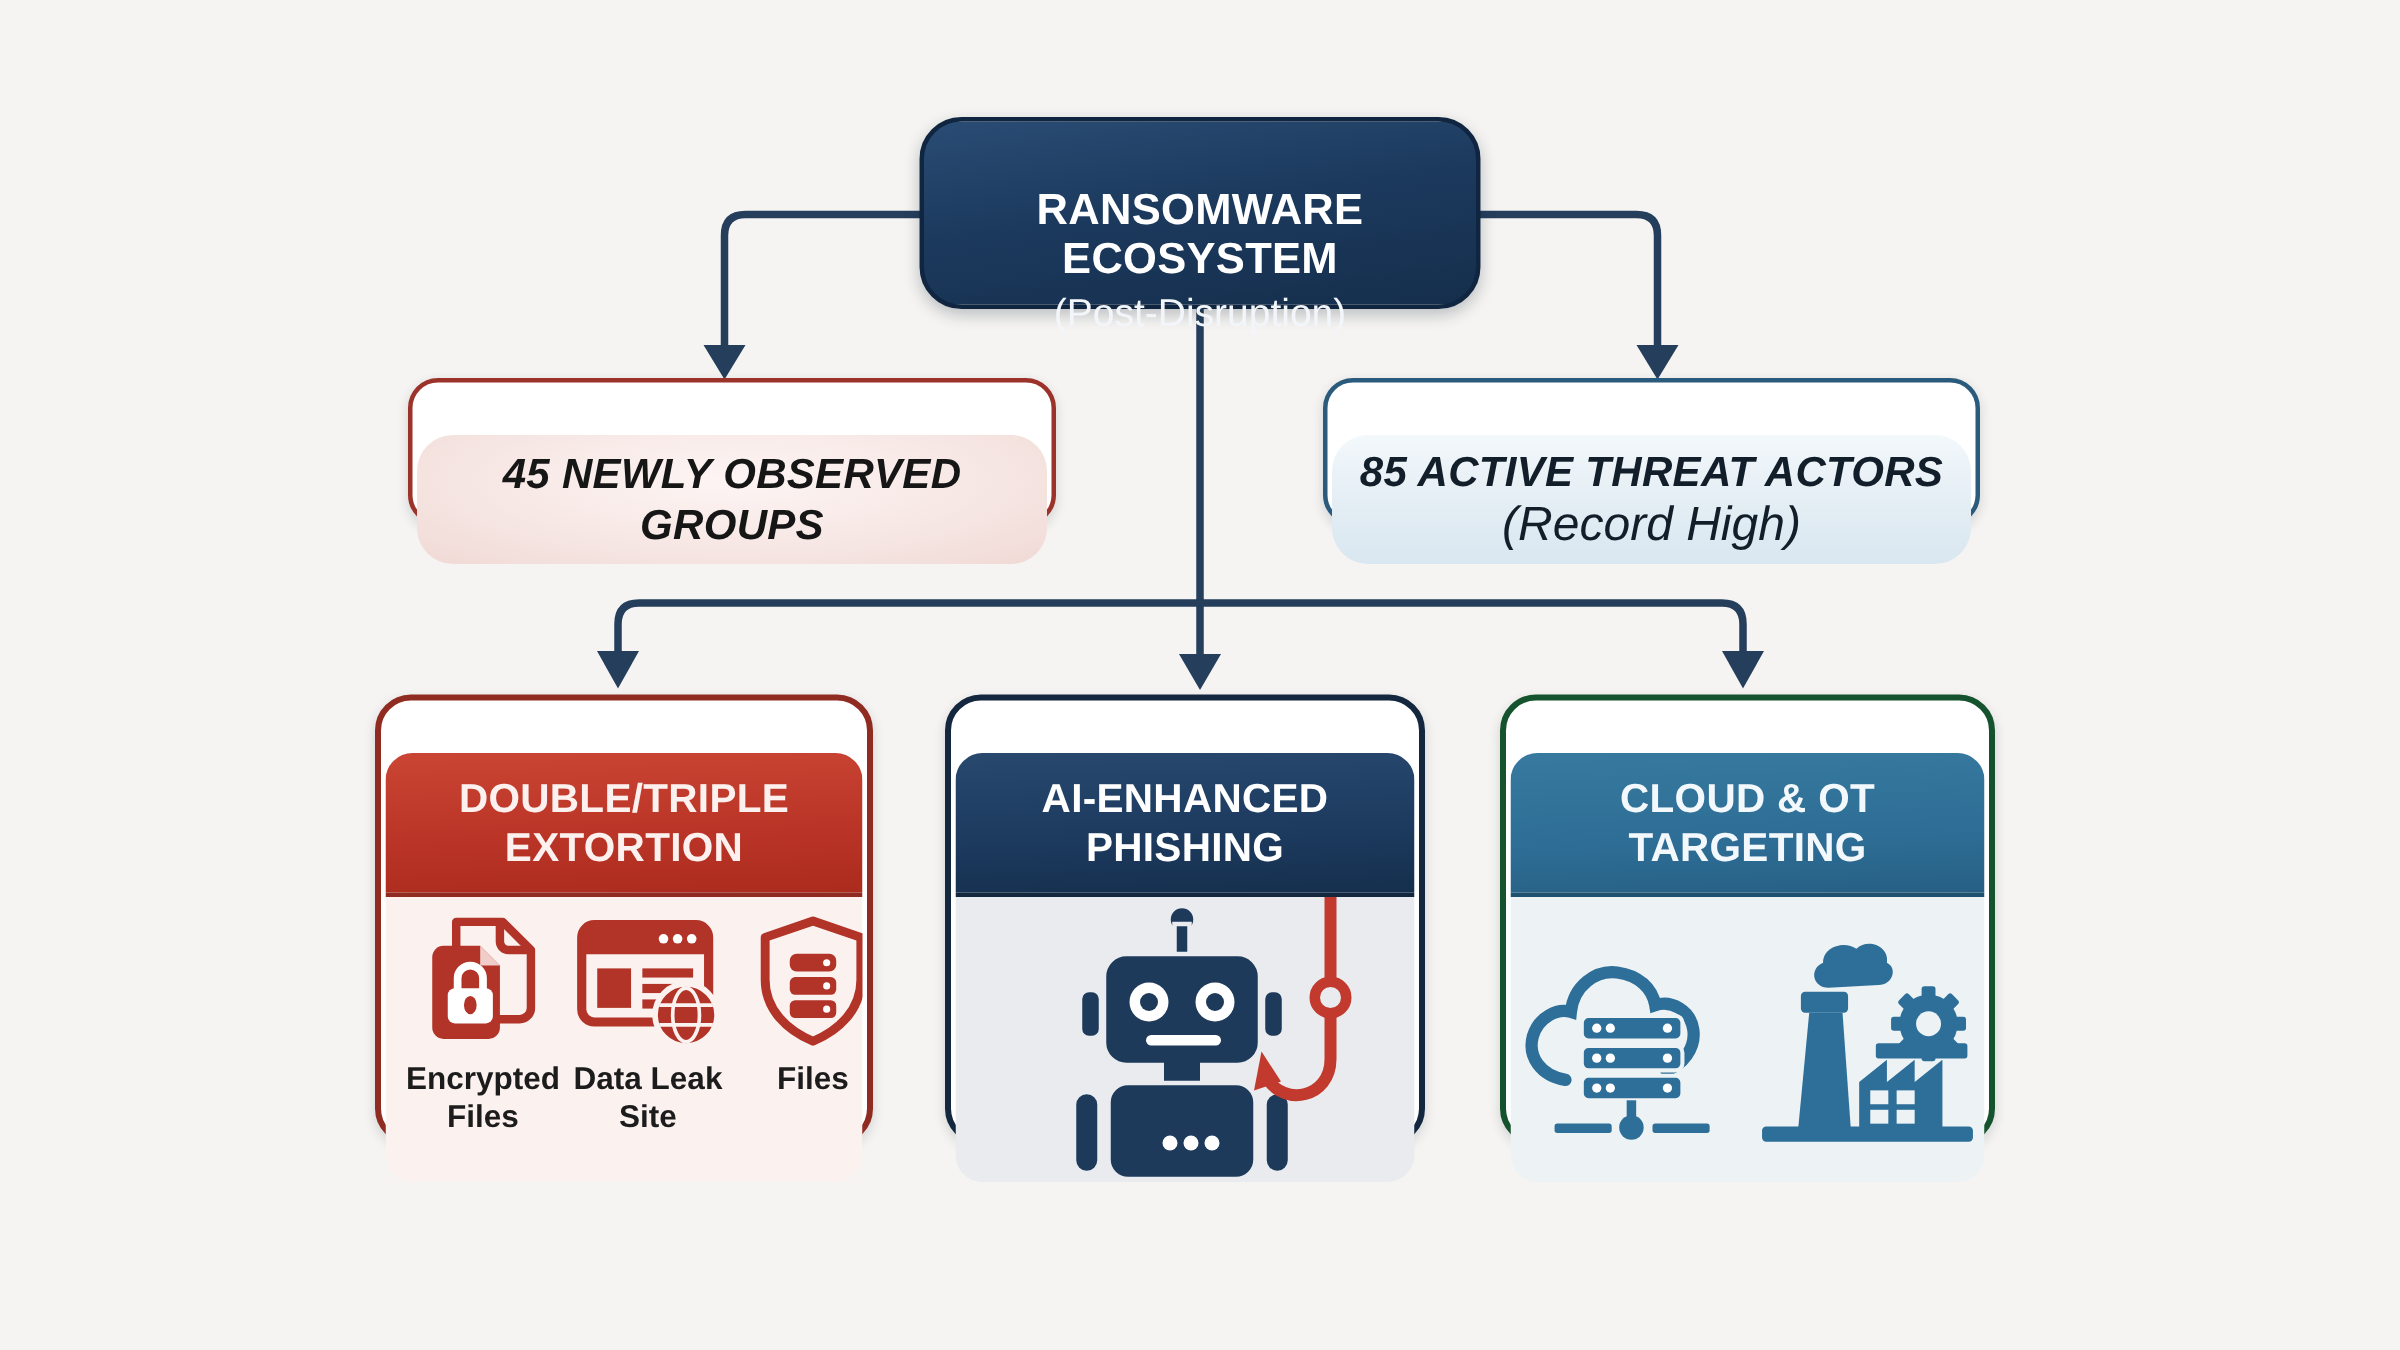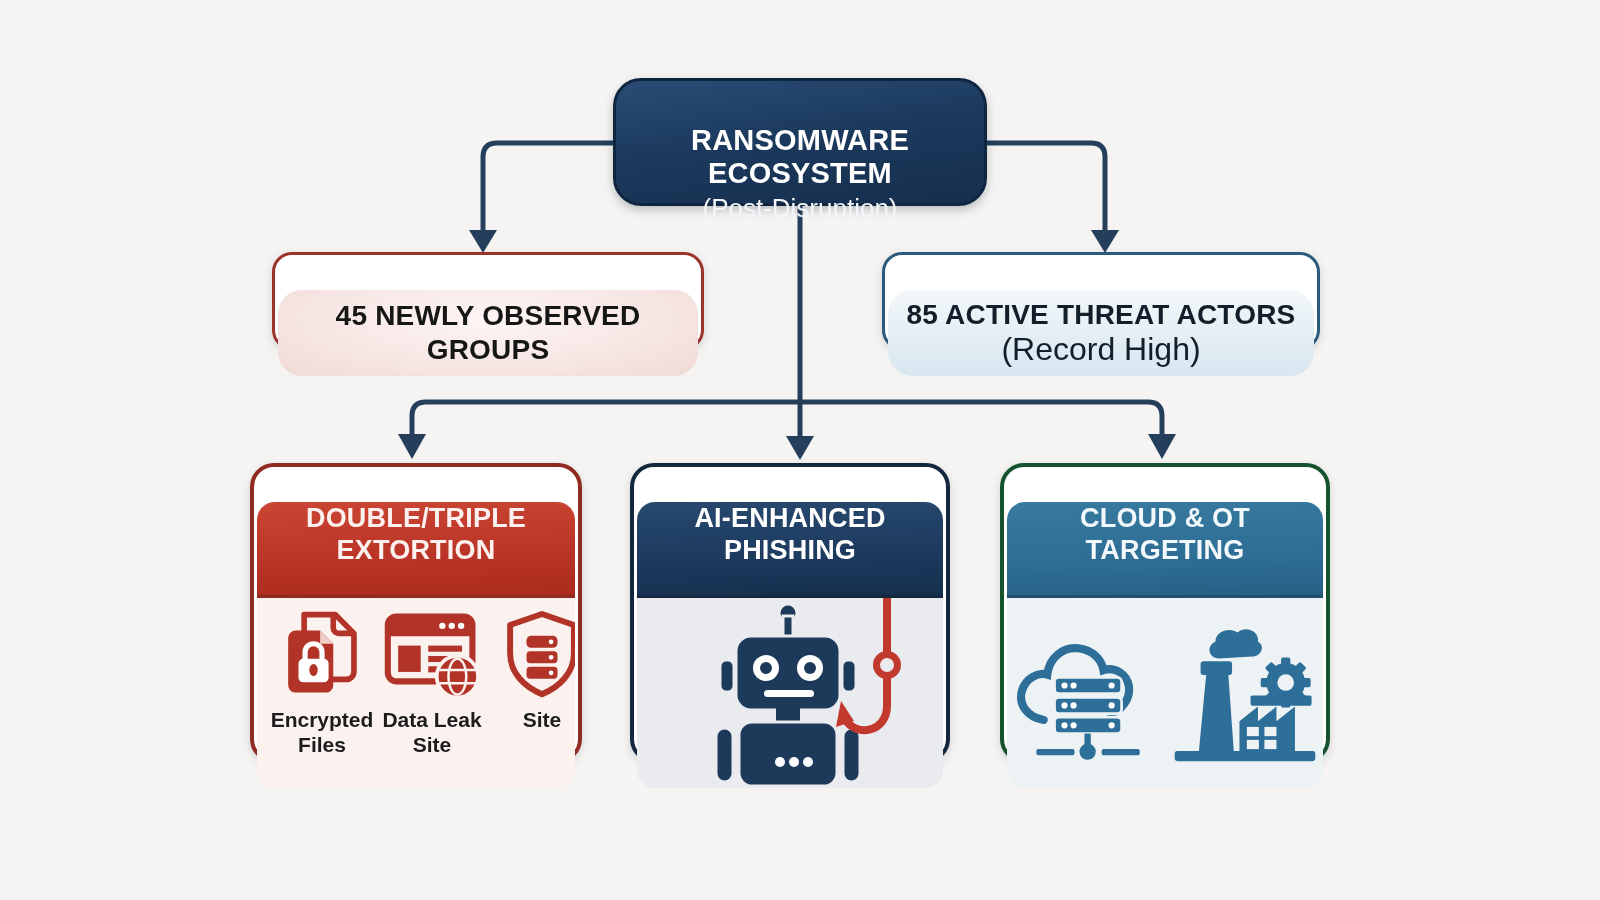--- a/index.html
+++ b/index.html
@@ -20,36 +20,36 @@
 
   
   .root-box { left:613px; top:78px; width:374px; height:128px; border-radius:28px;
               border:3px solid #0f2540; background:linear-gradient(172deg,#2a4c74 0%,#1c3a5e 45%,#152e4c 100%);
               padding:0; box-shadow:0 4px 10px rgba(20,30,50,.25); }
   .root-box .node-inner { border-radius:24px; }
   .root-title { color:#ffffff; font-weight:700; font-size:29px; line-height:1.15; letter-spacing:.2px; }
   .root-sub   { color:#f2f5f9; font-weight:400; font-size:26px; line-height:1.2; margin-top:2px; }
 
   
-  .lvl2 { border-radius:20px; padding:3px; }
+  .lvl2 { border-radius:20px; padding:3px;font-style:italic; }
   .groups-box { left:272px; top:252px; width:432px; height:98px; border:3px solid #9c332a; }
   .groups-box .node-inner { border-radius:24px;
      background:radial-gradient(ellipse at 50% 35%, #fdf5f4 0%, #f6e6e3 60%, #f0d9d5 100%); }
   .actors-box { left:882px; top:252px; width:438px; height:98px; border:3px solid #2a5b7c; }
   .actors-box .node-inner { border-radius:24px;
      background:linear-gradient(180deg,#f3f8fb 0%, #e3edf4 55%, #d9e7f0 100%);text-align:center; }
   .lvl2-title { color:#161616; font-weight:700; font-size:28px; line-height:1.2; letter-spacing:.2px; }
   .actors-box .lvl2-title { color:#121e29; }
   .lvl2-sub { color:#121e29; font-weight:400; font-size:32px; line-height:1.15; }
 
   
   .lvl3 { top:463px; height:300px; border-radius:24px; padding:3px; }
   .lvl3 .node-inner { border-radius:18px; overflow:hidden; justify-content:flex-start; }
   .lvl3-header { width:100%; height:96px; box-sizing:border-box; flex:0 0 auto;
-                 display:flex; flex-direction:column; align-items:center; }
+                 display:flex; flex-direction:column; align-items:center; justify-content:center; }
   .lvl3-title { font-weight:700; font-size:27px; line-height:1.2; letter-spacing:.2px; }
   .lvl3-body { width:100%; flex:1 1 auto; display:flex; align-items:flex-start; justify-content:center; }
 
   .extortion-box { left:250px; width:332px; border:4px solid #8f2b20; }
   .extortion-box .lvl3-header { background:linear-gradient(178deg,#cb4534 0%,#b93426 60%,#ab2b1d 100%);
                                 border-bottom:3px solid #8f2b20; }
   .extortion-box .lvl3-title { color:#fdf1ef; }
   .extortion-box .lvl3-body { background:#fbf2f0; padding:10px 10px 0 10px; box-sizing:border-box;
                               justify-content:space-between; }
   .ext-col { display:flex; flex-direction:column; align-items:center; flex:1 1 0; }
@@ -157,21 +157,21 @@
         <div class="ext-col">
           <svg width="82" height="94" viewBox="0 0 90 100">
             <path d="M45 5 L80 17 V48 C80 70 64 85 45 93 C26 85 10 70 10 48 V17 Z" fill="none" stroke="#b23327" stroke-width="6.5" stroke-linejoin="round"></path>
             <rect x="28" y="29" width="34" height="13" rx="5" fill="#b23327"></rect>
             <rect x="28" y="46" width="34" height="13" rx="4" fill="#b23327"></rect>
             <rect x="28" y="63" width="34" height="13" rx="4" fill="#b23327"></rect>
             <circle cx="55" cy="35.5" r="2.6" fill="#ffffff"></circle>
             <circle cx="55" cy="52.5" r="2.6" fill="#ffffff"></circle>
             <circle cx="55" cy="69.5" r="2.6" fill="#ffffff"></circle>
           </svg>
-          <span class="ext-label">Site</span>
+          <span class="ext-label">Files</span>
         </div>
 
       </div>
     </div>
   </div>
 
   <div class="node lvl3 phishing-box">
     <div class="node-inner">
       <div class="lvl3-header">
         <div class="lvl3-title">AI-ENHANCED</div>

